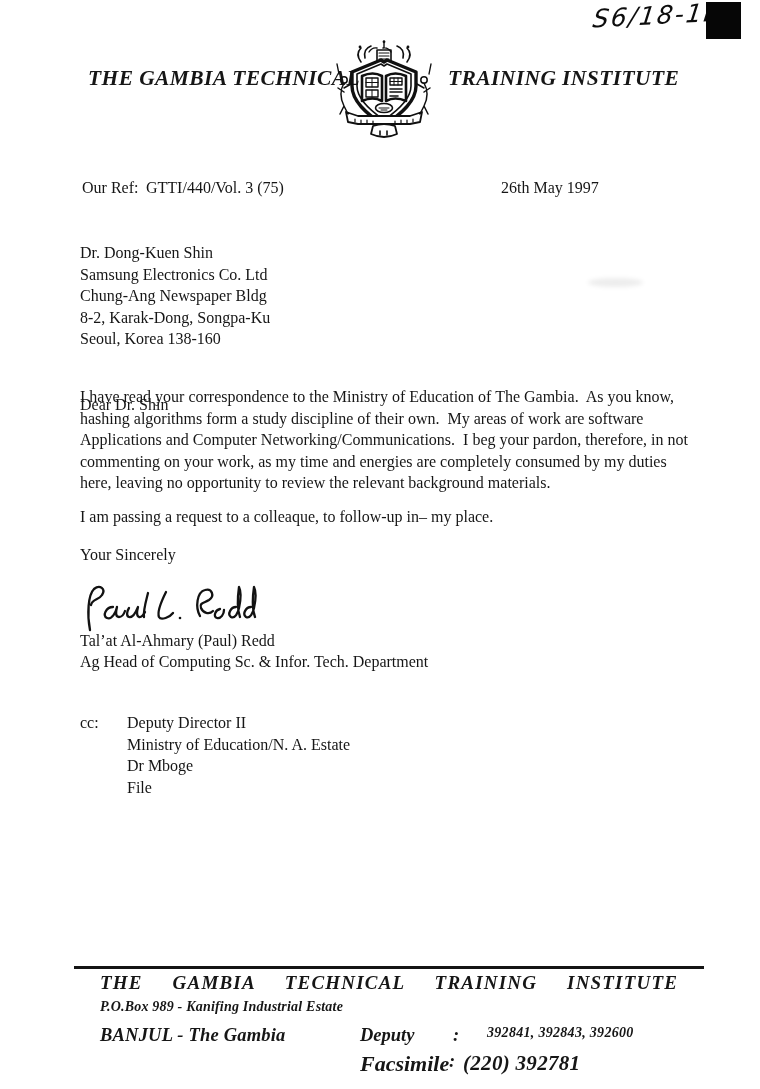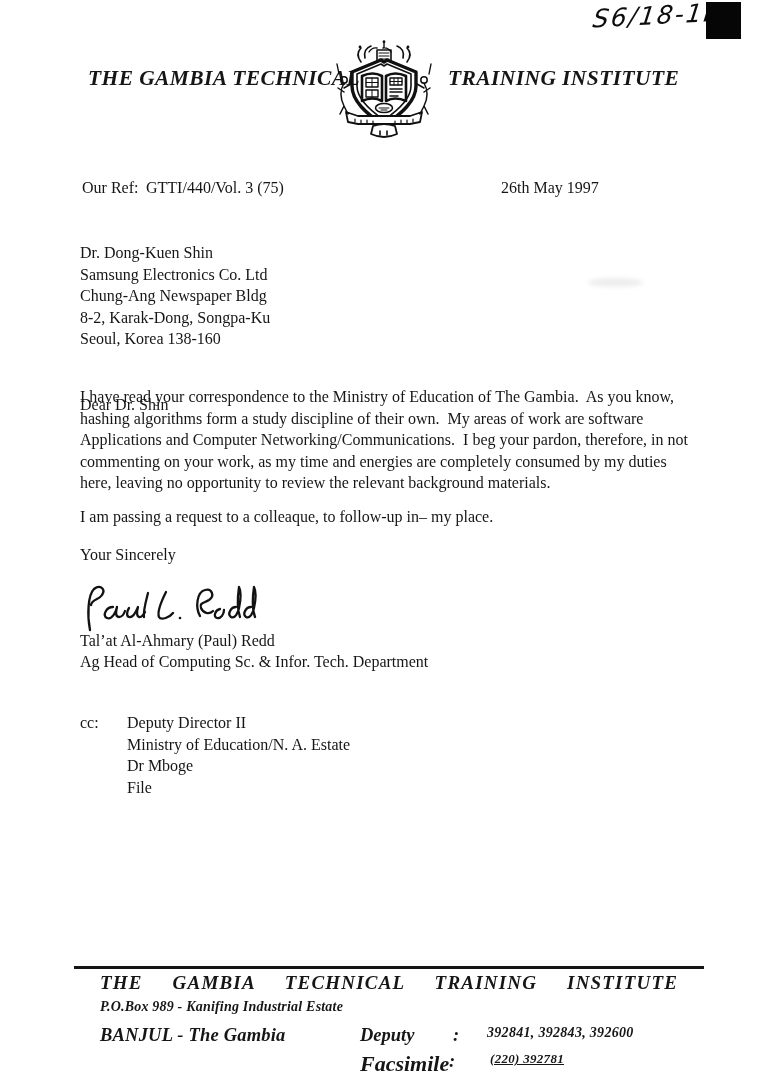--- a/index.html
+++ b/index.html
@@ -69,21 +69,21 @@
   .footer-rule{left:74px;top:966px;width:630px;height:3px;background:#141414;}
   .f-bold{font-weight:bold;font-style:italic;white-space:nowrap;}
   .f-institute{left:100px;top:972px;font-size:19px;word-spacing:24px;letter-spacing:1.2px;}
   .f-pobox{left:100px;top:999px;font-size:14px;letter-spacing:.2px;}
   .f-city{left:100px;top:1025px;font-size:18.5px;letter-spacing:.2px;}
   .f-phone-label{left:360px;top:1025px;font-size:18.5px;}
   .f-phone-sep{left:453px;top:1025px;font-size:18.5px;}
   .f-phone-value{left:487px;top:1025px;font-size:14px;letter-spacing:.3px;}
   .f-fax-label{left:360px;top:1051px;font-size:22px;}
   .f-fax-sep{left:449px;top:1051px;font-size:18.5px;}
-  .f-fax-value{left:490px;top:1051px;font-size:13px;letter-spacing:.3px;text-decoration:underline;}
+  .f-fax-value{left:463px;top:1051px;font-size:21px;letter-spacing:.3px;}
 </style>
 </head>
 <body>
 
 <div class="page">
 
   <div class="abs handwritten">S6/18-1L</div>
   <div class="abs redaction"></div>
 
   <div class="abs lh-left lh-title">THE GAMBIA TECHNICAL</div>

